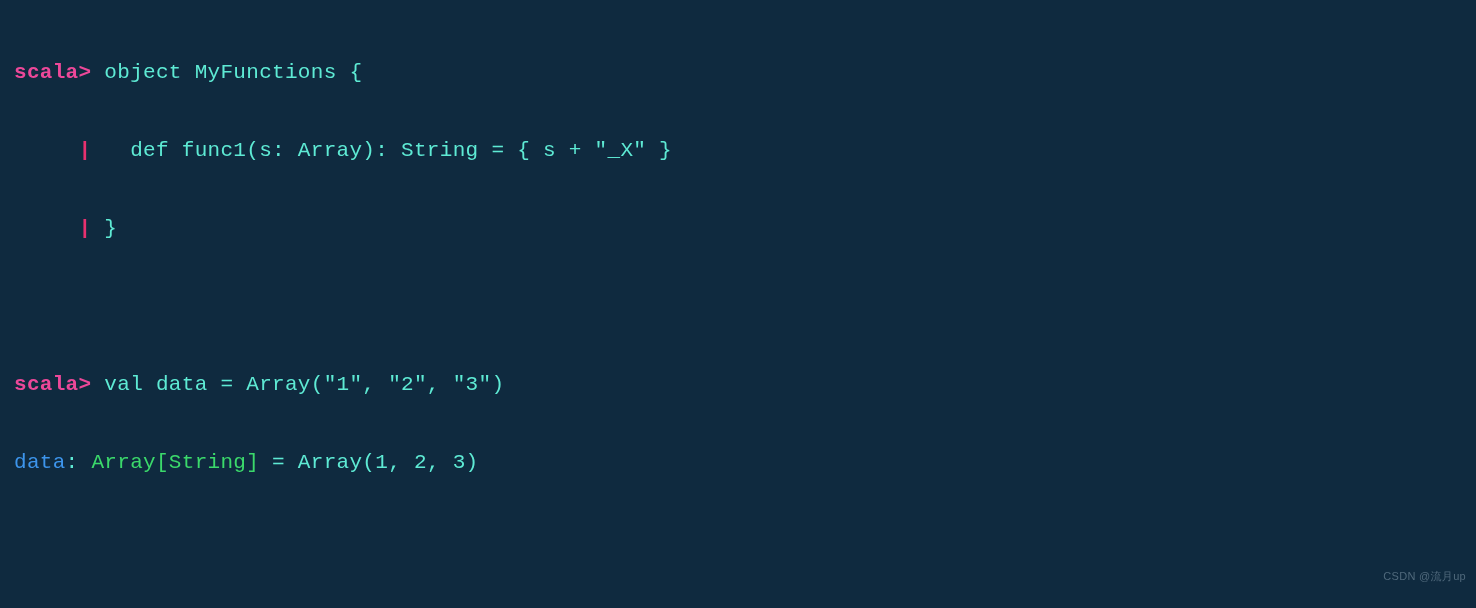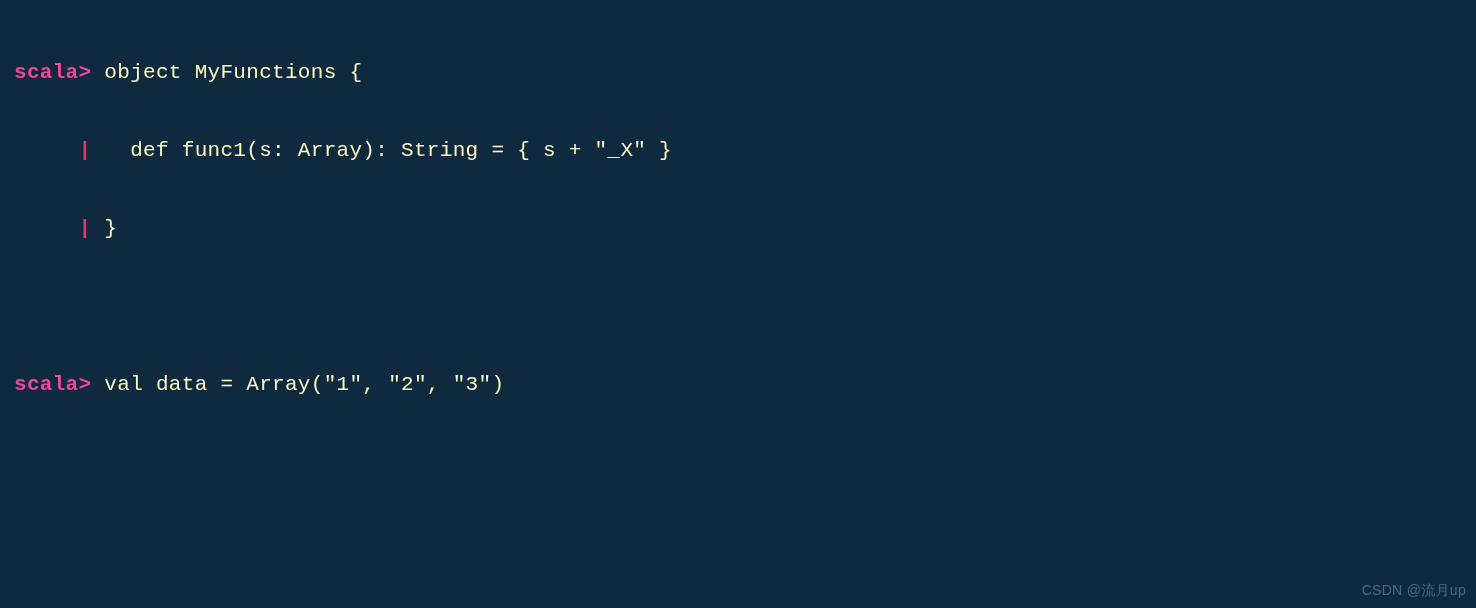--- a/index.html
+++ b/index.html
@@ -18,41 +18,42 @@
     padding: 14px 14px 0 14px;
     white-space: pre;
     letter-spacing: 0.3px;
     font-weight: 500;
   }
   .line { display: block; }
   .prompt { color: #ec4899; font-weight: 600; }
   .cont   { color: #e8316f; font-weight: 600; }
   .var    { color: #3d95ec; }
   .type   { color: #3bd96b; }
-  .plain  { color: #fef9c3; }
+  .plain  { color: #5eead4; }
   .watermark {
     position: absolute;
     right: 10px;
-    bottom: 8px;
+    bottom: 24px;
     font-family: Arial, sans-serif;
-    font-size: 14px;
+    font-size: 11px;
     color: #5b7486;
     opacity: 0.85;
     letter-spacing: 0.3px;
   }
 </style>
 </head>
 <body>
 
 <div class="terminal">
 <span class="line"><span class="prompt">scala&gt;</span><span class="plain"> object MyFunctions {</span></span>
 <span class="line"><span class="cont">     |</span><span class="plain">   def func1(s: Array): String = { s + "_X" }</span></span>
 <span class="line"><span class="cont">     |</span><span class="plain"> }</span></span>
 <span class="line"><span class="plain"> </span></span>
 <span class="line"><span class="prompt">scala&gt;</span><span class="plain"> val data = Array("1", "2", "3")</span></span>
+<span class="line"><span class="var">data</span><span class="plain">: </span><span class="type">Array[String]</span><span class="plain"> = Array(1, 2, 3)</span></span>
 <span class="line"><span class="plain"> </span></span>
 
 
 
 
 
 
 
 </div>
 

